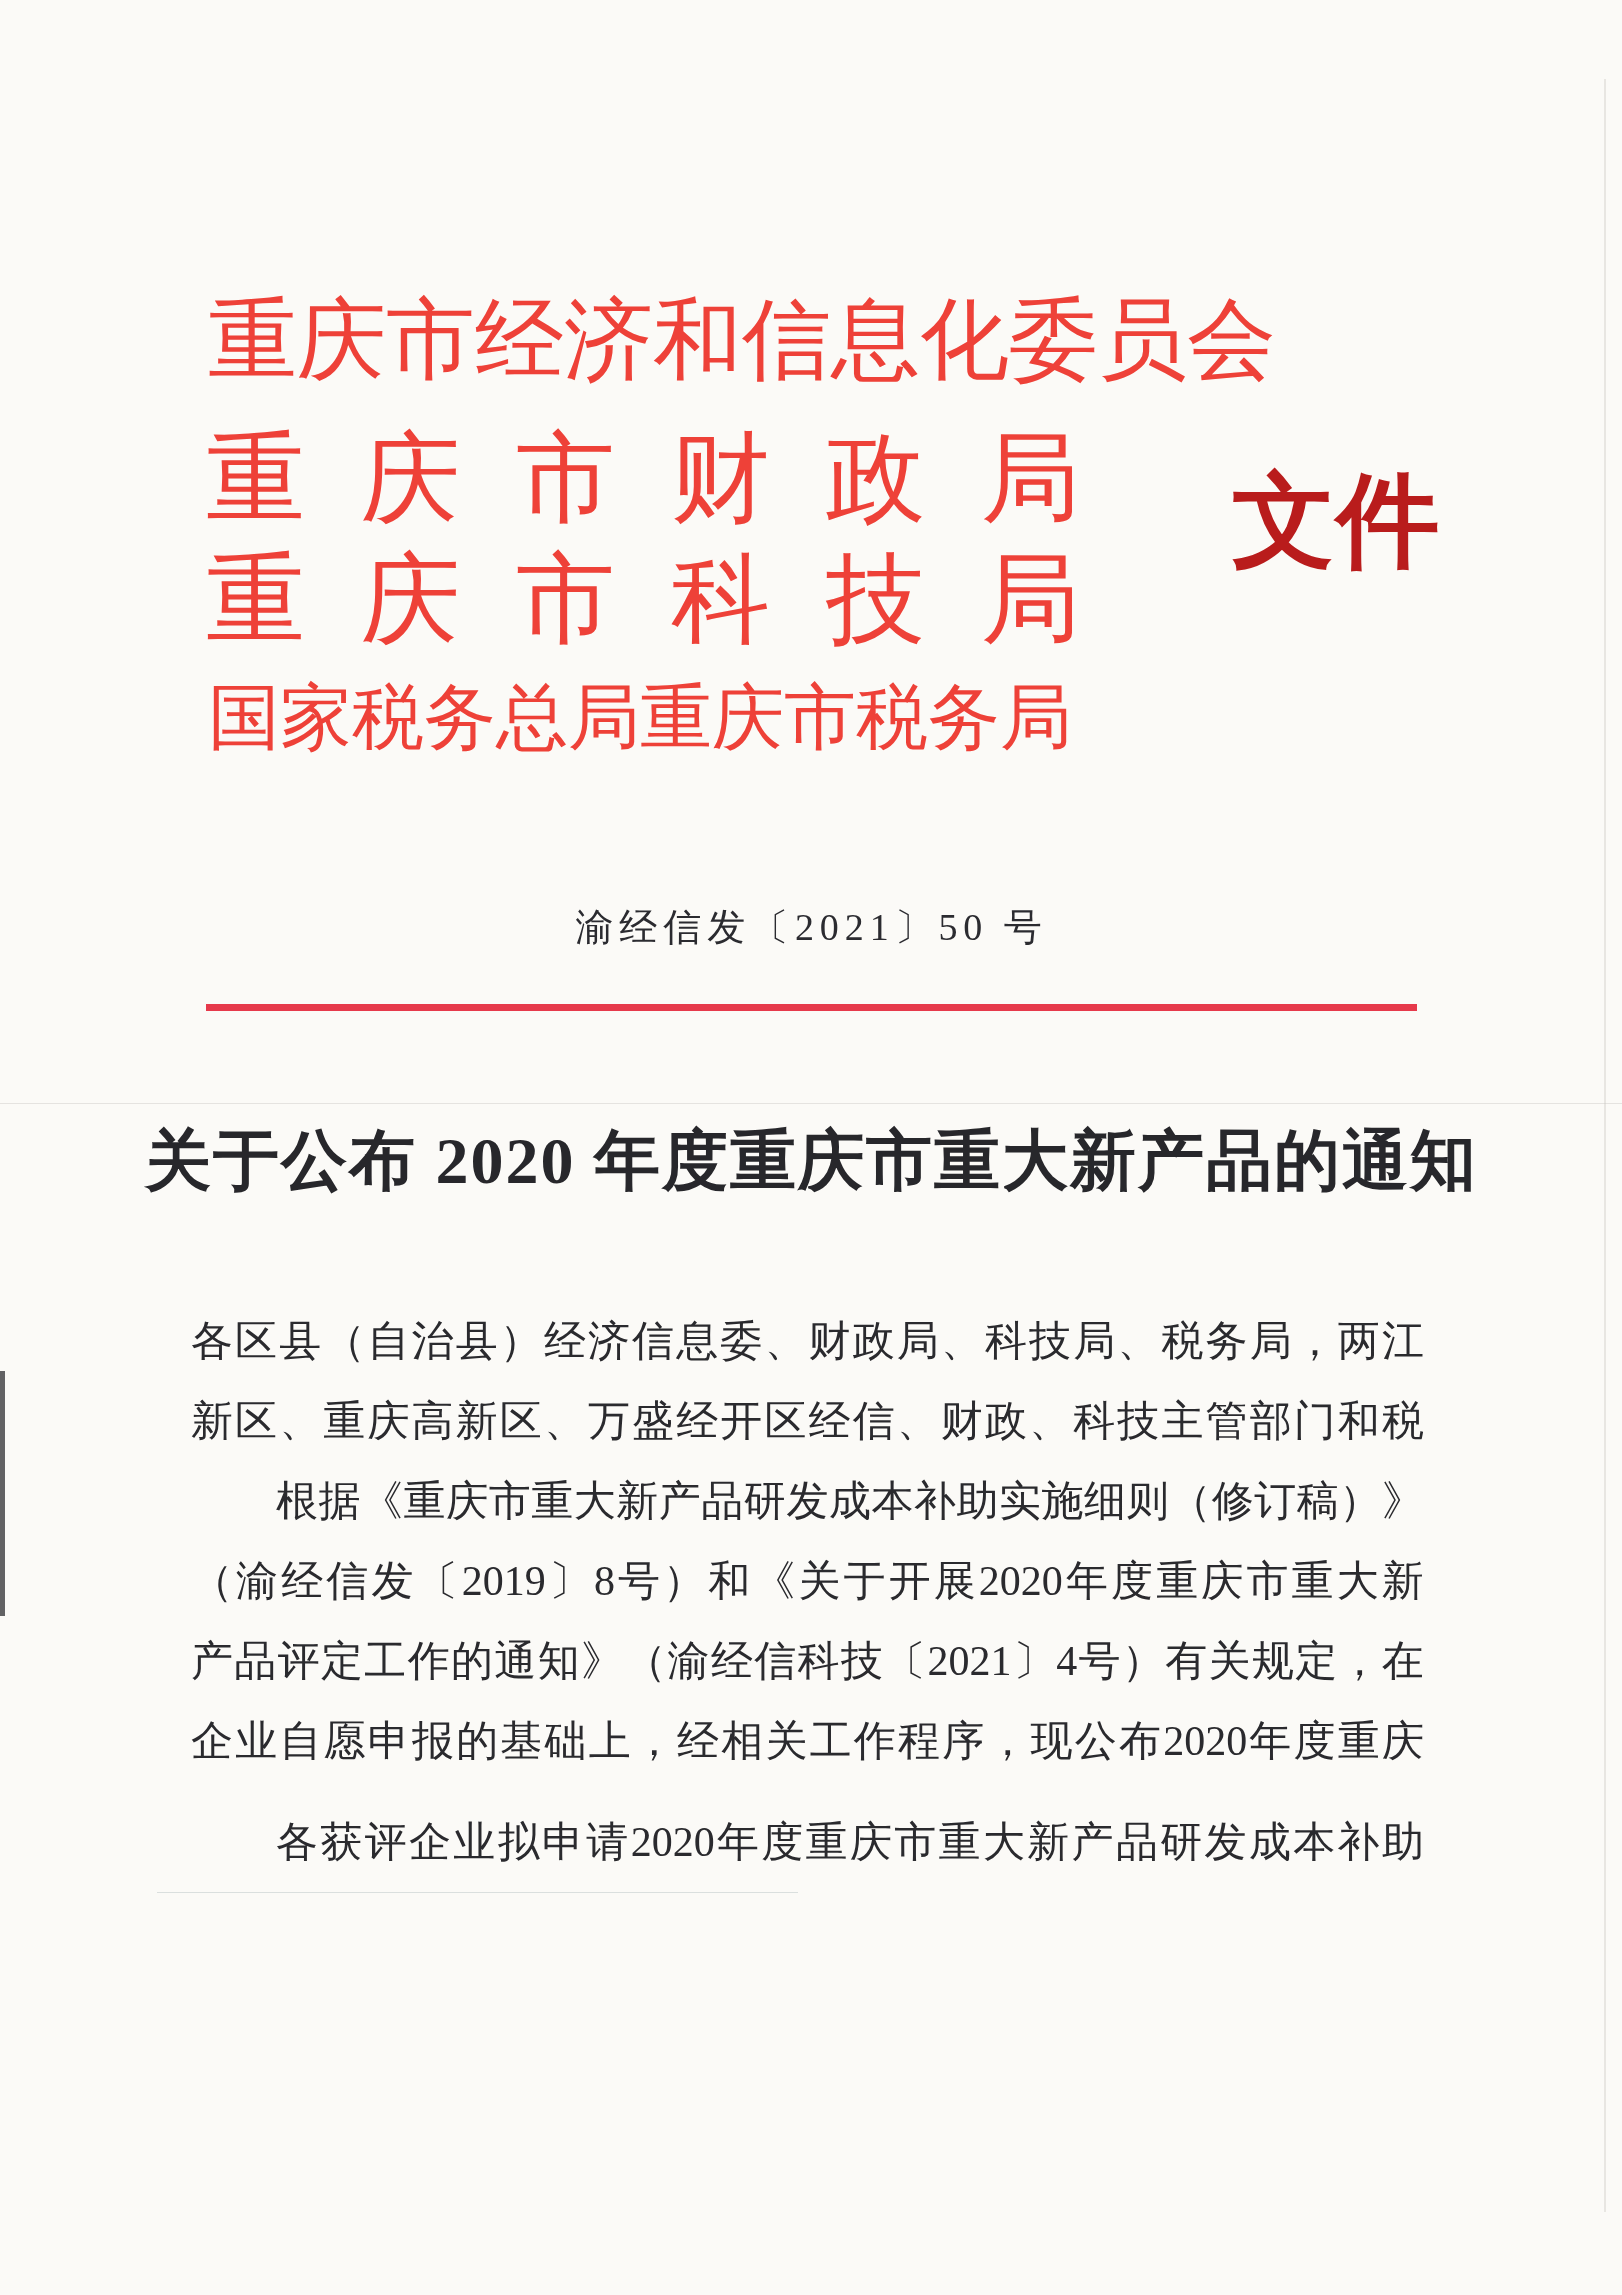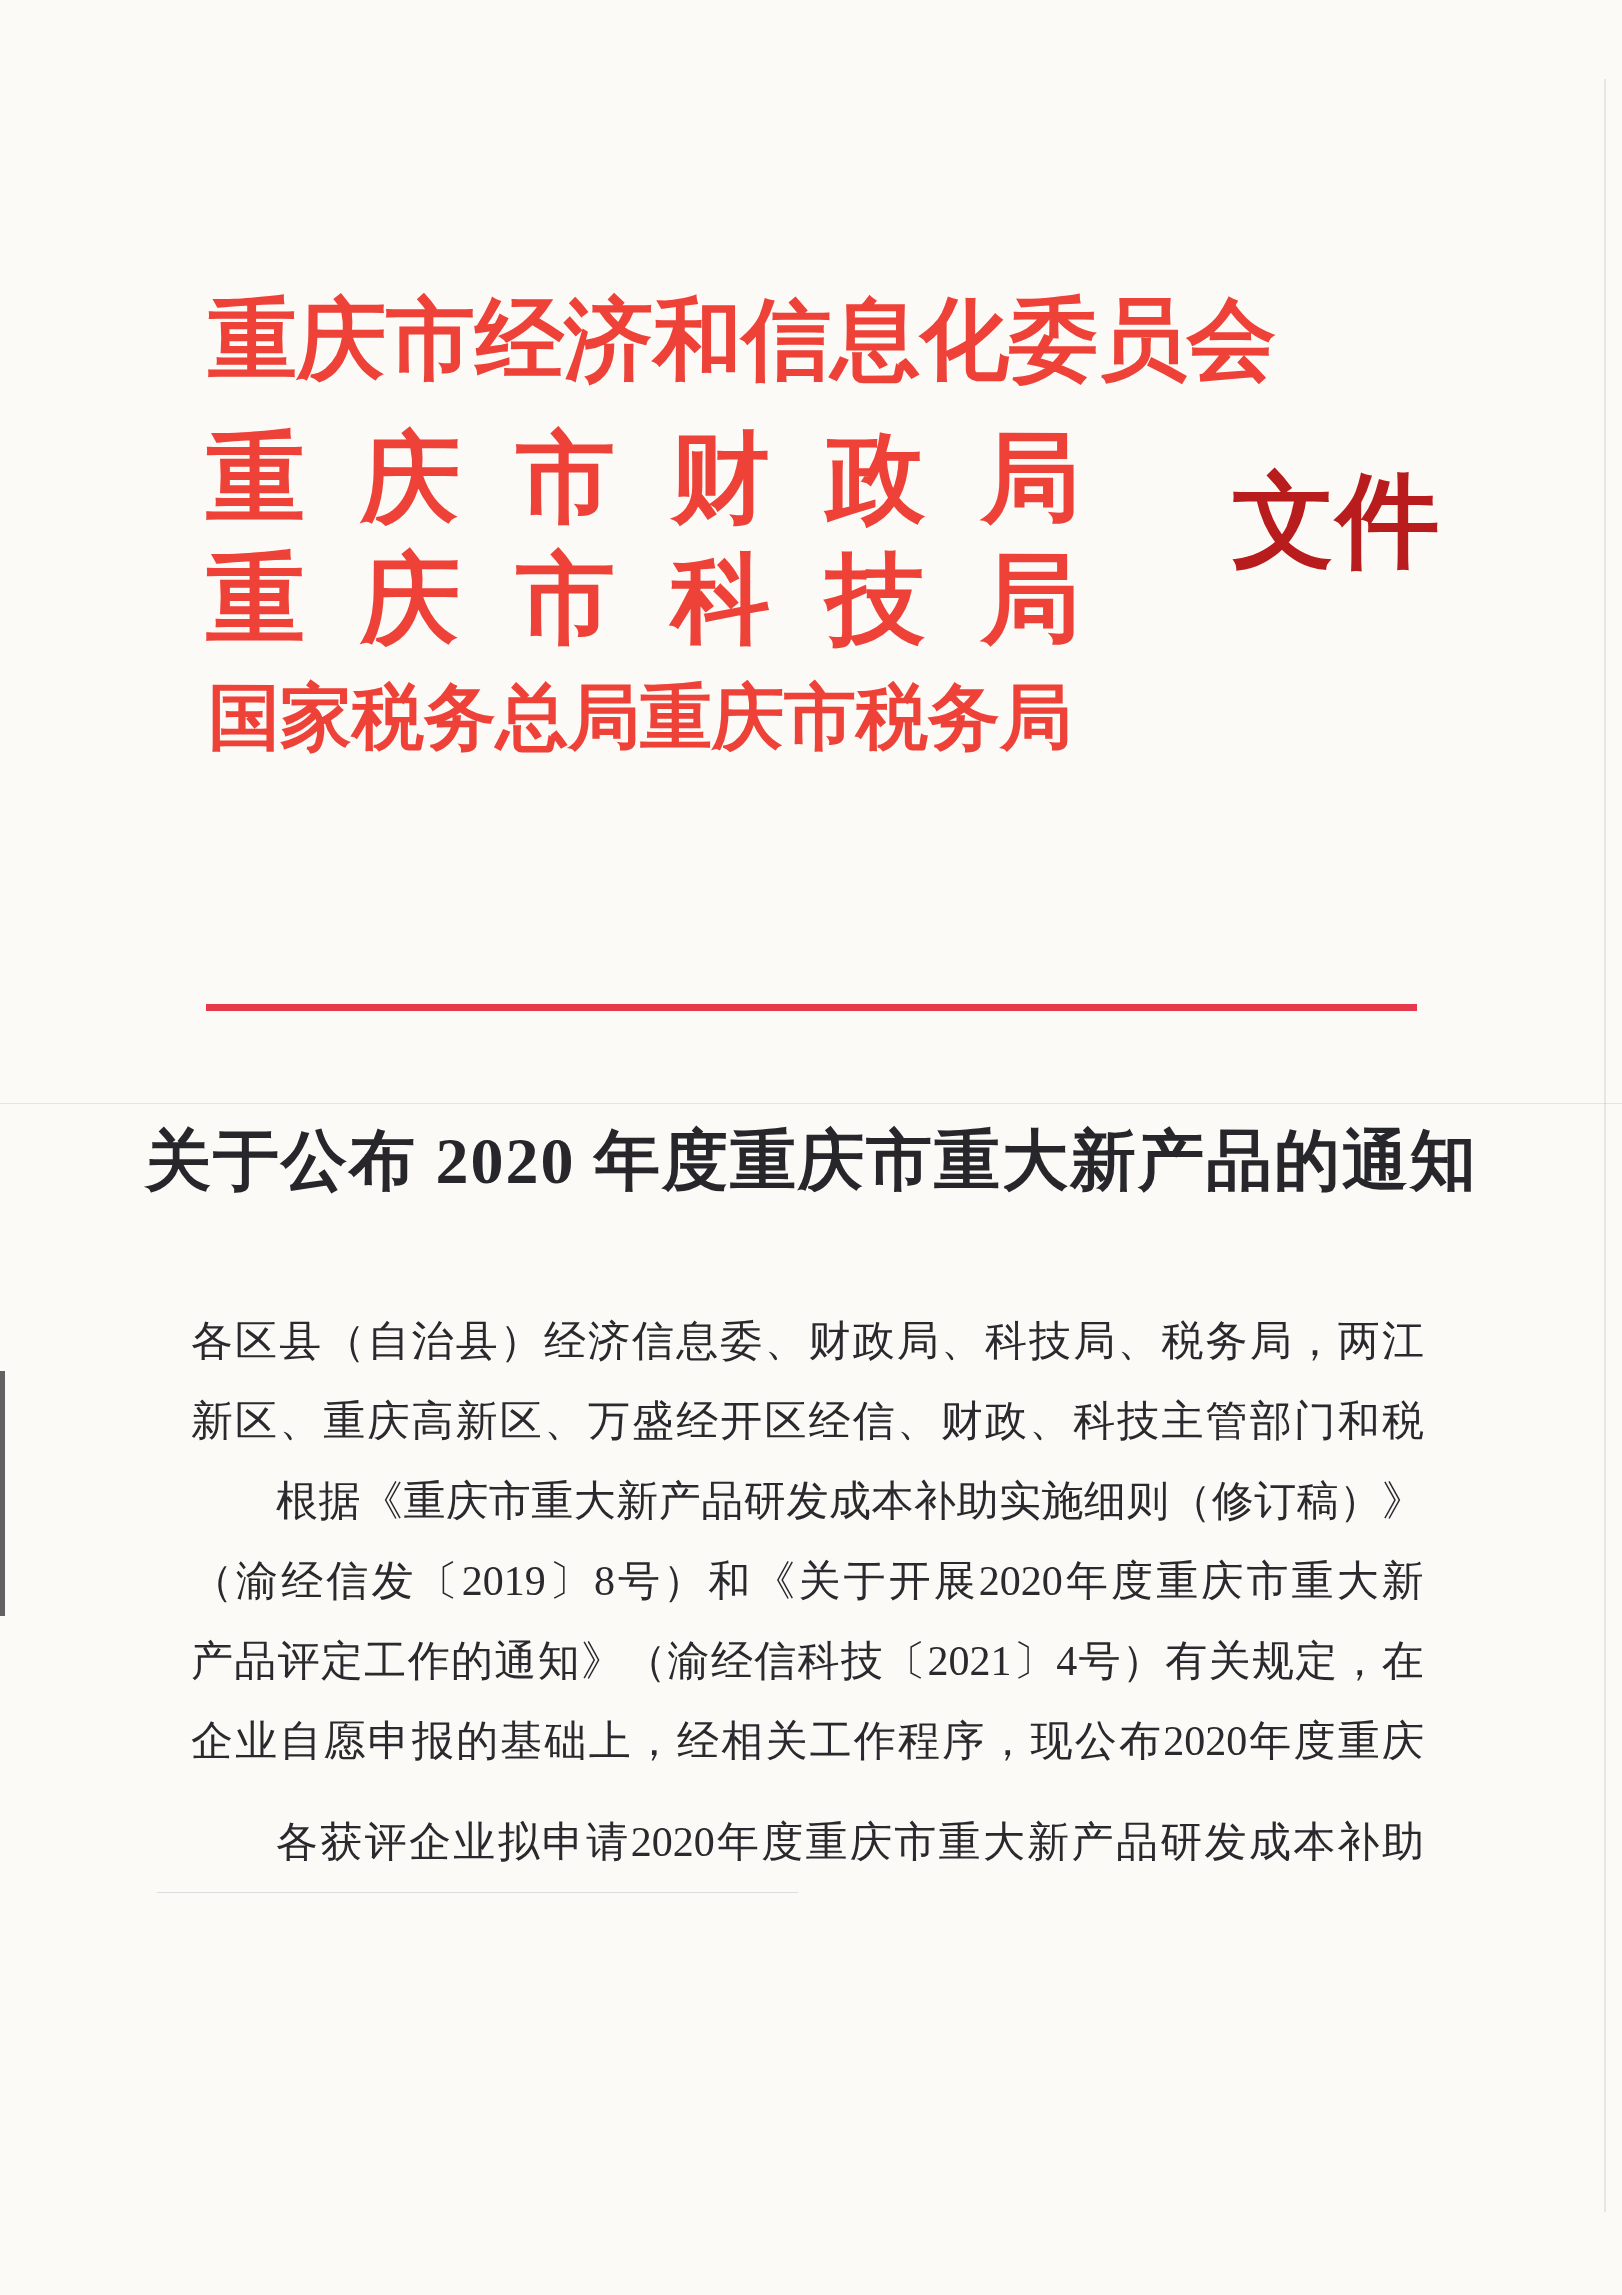--- a/index.html
+++ b/index.html
@@ -38,21 +38,21 @@
     position: absolute;
     left: 157px; top: 1892px;
     width: 641px; height: 1.3px;
     background: #b9c4c6;
     opacity: .5;
   }
   
   .agency {
     position: absolute;
     color: #ee4138;
-    font-weight: 700;
+    font-weight: 400;
     line-height: 1;
     white-space: nowrap;
   }
   .agency-1 { left: 208px; top: 296px;  font-size: 89px; letter-spacing: 0; }
   .agency-4 { left: 208px; top: 682px; font-size: 72px; }
   .spread {
     display: flex;
     justify-content: space-between;
     white-space: normal;
   }
@@ -150,20 +150,21 @@
         <span>庆</span>
         <span>市</span>
         <span>科</span>
         <span>技</span>
         <span>局</span>
       </div>
     <div class="agency agency-4">国家税务总局重庆市税务局</div>
     <div class="doc-label">文件</div>
   </div>
 
+  <div class="doc-number">渝经信发〔2021〕50 号</div>
 
   <div class="red-rule"></div>
 
   <h1 class="title">关于公布 2020 年度重庆市重大新产品的通知</h1>
 
   <div class="body-block">
     <div class="bline j">
         <span>各</span>
         <span>区</span>
         <span>县</span>

